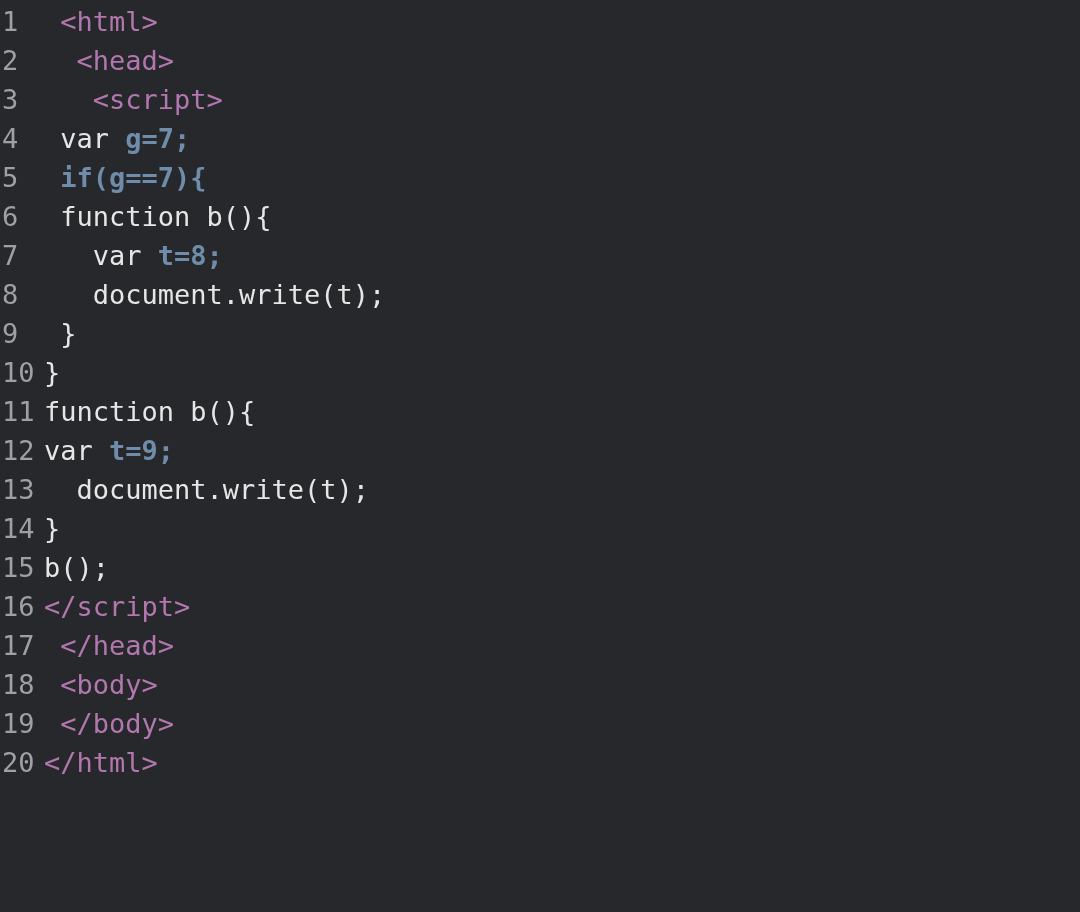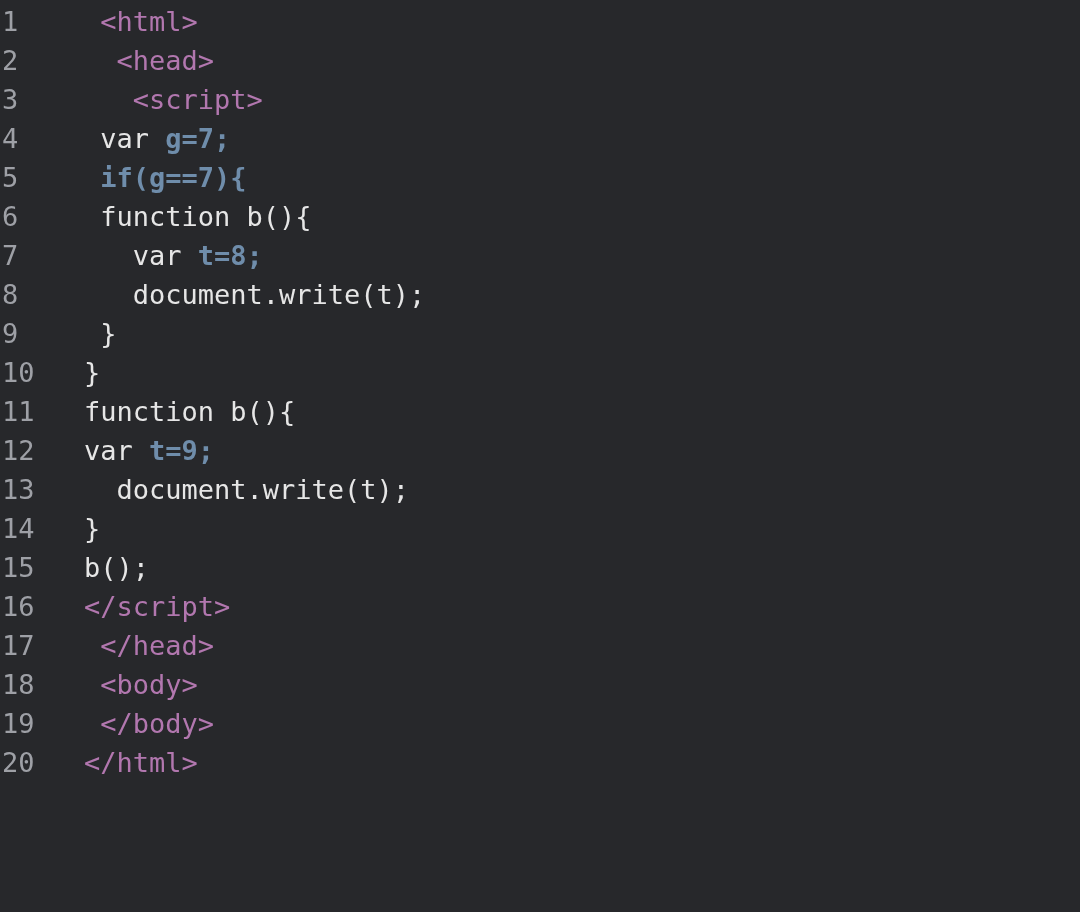--- a/index.html
+++ b/index.html
@@ -25,21 +25,20 @@
   .gutter {
     width: 40px;
     text-align: left;
     color: #9ea0a6;
     padding-left: 2px;
     user-select: none;
   }
   .code {
     color: #e6e6e6;
     padding-left: 2px;
-    margin-left: 40px;
   }
   .tag    { color: #b277af; }   
   .kw     { color: #6f8dab; font-weight: bold; }
   .plain  { color: #e6e6e6; }
 </style>
 </head>
 <body>
 
 <div class="editor" id="editor-root"><div class="line"><span class="gutter">1</span><span class="code"><span class="plain"> </span><span class="tag">&lt;html&gt;</span></span></div><div class="line"><span class="gutter">2</span><span class="code"><span class="plain">  </span><span class="tag">&lt;head&gt;</span></span></div><div class="line"><span class="gutter">3</span><span class="code"><span class="plain">   </span><span class="tag">&lt;script&gt;</span></span></div><div class="line"><span class="gutter">4</span><span class="code"><span class="plain"> var </span><span class="kw">g=7;</span></span></div><div class="line"><span class="gutter">5</span><span class="code"><span class="plain"> </span><span class="kw">if(g==7){</span></span></div><div class="line"><span class="gutter">6</span><span class="code"><span class="plain"> function b(){</span></span></div><div class="line"><span class="gutter">7</span><span class="code"><span class="plain">   var </span><span class="kw">t=8;</span></span></div><div class="line"><span class="gutter">8</span><span class="code"><span class="plain">   document.write(t);</span></span></div><div class="line"><span class="gutter">9</span><span class="code"><span class="plain"> }</span></span></div><div class="line"><span class="gutter">10</span><span class="code"><span class="plain">}</span></span></div><div class="line"><span class="gutter">11</span><span class="code"><span class="plain">function b(){</span></span></div><div class="line"><span class="gutter">12</span><span class="code"><span class="plain">var </span><span class="kw">t=9;</span></span></div><div class="line"><span class="gutter">13</span><span class="code"><span class="plain">  document.write(t);</span></span></div><div class="line"><span class="gutter">14</span><span class="code"><span class="plain">}</span></span></div><div class="line"><span class="gutter">15</span><span class="code"><span class="plain">b();</span></span></div><div class="line"><span class="gutter">16</span><span class="code"><span class="tag">&lt;/scr</span><span class="tag">ipt&gt;</span></span></div><div class="line"><span class="gutter">17</span><span class="code"><span class="plain"> </span><span class="tag">&lt;/head&gt;</span></span></div><div class="line"><span class="gutter">18</span><span class="code"><span class="plain"> </span><span class="tag">&lt;body&gt;</span></span></div><div class="line"><span class="gutter">19</span><span class="code"><span class="plain"> </span><span class="tag">&lt;/body&gt;</span></span></div><div class="line"><span class="gutter">20</span><span class="code"><span class="tag">&lt;/html&gt;</span></span></div></div>
 

